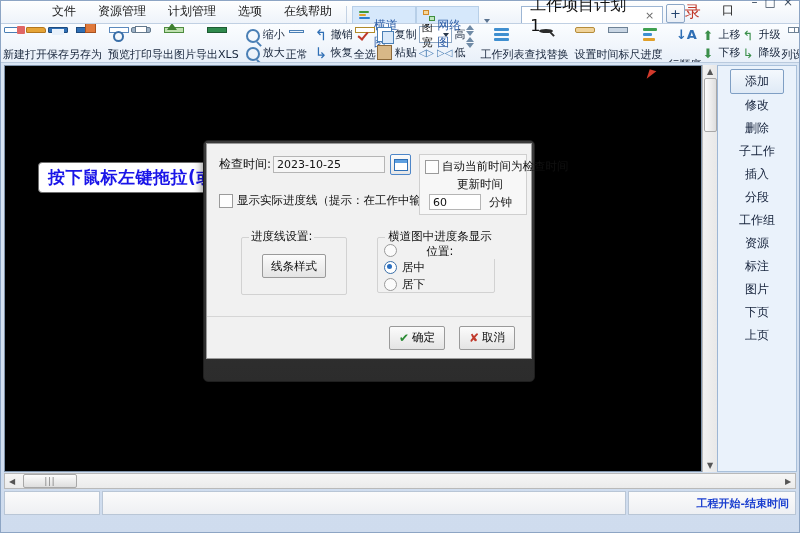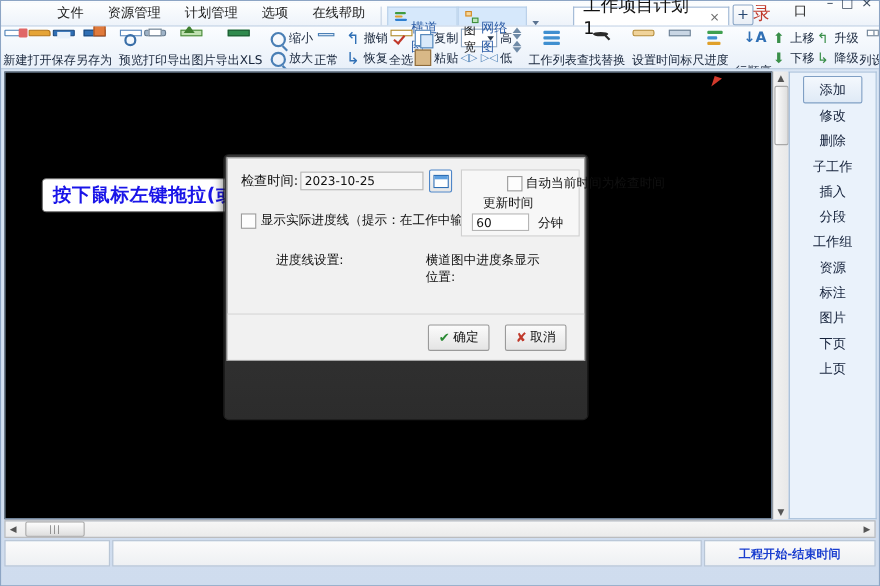--- a/index.html
+++ b/index.html
@@ -223,21 +223,21 @@
   .statusbar{
     height:24px;margin:2px 3px 0 3px;display:flex;align-items:stretch;gap:2px;
   }
   .sb-cell{
     background:linear-gradient(#fbfbfb,#eef0f3);border:1px solid #b9c6d6;
     display:flex;align-items:center;padding:0 6px;font-size:11px;color:#1b2b44;
     box-sizing:border-box;
   }
   .sb-cell.c1{width:96px;}
   .sb-cell.c2{flex:1;}
-  .sb-cell.c3{width:156px;justify-content:center;}
+  .sb-cell.c3{width:168px;justify-content:flex-end;}
   .sb-cell.c3 .t{color:#1a3ecf;font-weight:bold;}
 
   
   .dlg{
     position:absolute;left:202px;top:139px;width:332px;height:242px;
     background:linear-gradient(#3b3b3b,#2c2c2c);
     border:1px solid #1f1f1f;border-radius:5px;
     box-shadow:0 3px 10px rgba(0,0,0,.55);
     padding:2px;box-sizing:border-box;
   }
@@ -245,21 +245,21 @@
     height:20px;display:flex;align-items:center;
     padding:0 3px 0 7px;color:#f2f2f2;font-size:11px;
   }
   .dlg-close{
     margin-left:auto;width:30px;height:16px;border-radius:2px;
     background:linear-gradient(#e35a52,#c0392b);border:1px solid #8d2a20;
     color:#fff;font-size:11px;display:flex;align-items:center;justify-content:center;
   }
   .dlg-body{
     background:#f1f1f1;border:1px solid #9a9a9a;
-    height:185px;box-sizing:border-box;position:relative;
+    height:216px;box-sizing:border-box;position:relative;text-align:center;
   }
   .dlg-inner{padding:10px 12px 0 12px;}
 
   .row1{display:flex;}
   .left-col{width:192px;}
   .fld-row{display:flex;align-items:center;gap:2px;}
   .fld-label{font-size:12px;color:#111;white-space:nowrap;}
   .date-input{
     flex:1;height:17px;background:#f6f6f6;border:1px solid #b5b5b5;
     display:flex;align-items:center;padding:0 3px;font-size:11px;color:#111;
@@ -276,21 +276,21 @@
   .chk-row{display:flex;align-items:center;gap:4px;margin-top:18px;}
   .cbox{
     width:12px;height:12px;background:#fdfdfd;border:1px solid #9a9a9a;flex:0 0 auto;
   }
   .chk-lbl{font-size:11.5px;color:#111;white-space:nowrap;}
 
   .right-box{
     margin-left:8px;width:108px;border:1px solid #cfcfcf;background:#f7f7f7;
     padding:4px 5px;box-sizing:border-box;
   }
-  .right-box .line{display:flex;align-items:center;gap:3px;margin-left:36px;}
+  .right-box .line{display:flex;align-items:center;gap:3px;}
   .right-box .t{font-size:11.5px;color:#111;white-space:nowrap;}
   .right-box .sub{font-size:11.5px;color:#111;margin:3px 0 2px 14px;}
   .min-row{display:flex;align-items:center;gap:8px;margin-left:4px;}
   .min-input{
     width:52px;height:16px;background:#fff;border:1px solid #b5b5b5;
     font-size:11px;color:#111;display:flex;align-items:center;padding:0 3px;
     box-sizing:border-box;
   }
 
   .row2{display:flex;margin-top:14px;}
@@ -625,24 +625,41 @@
             <div class="min-row">
               <span class="min-input">60</span>
               <span class="t">分钟</span>
             </div>
           </div>
         </div>
 
         <div class="row2">
           <div class="grp grp-left">
             <span class="cap">进度线设置:</span>
+            <div class="frame">
+              <span class="style-btn">线条样式</span>
+            </div>
           </div>
 
           <div class="grp grp-right">
             <span class="cap">横道图中进度条显示位置:</span>
+            <div class="frame">
+              <div class="radio-row">
+                <span class="radio"></span>
+                <span class="radio-lbl">居上</span>
+              </div>
+              <div class="radio-row">
+                <span class="radio on"></span>
+                <span class="radio-lbl">居中</span>
+              </div>
+              <div class="radio-row">
+                <span class="radio"></span>
+                <span class="radio-lbl">居下</span>
+              </div>
+            </div>
           </div>
         </div>
       </div>
 
       <div class="dlg-footer">
         <div class="dbtn">
           <span class="ok-mark">✔</span>
           <span>确定</span>
         </div>
         <div class="dbtn">

